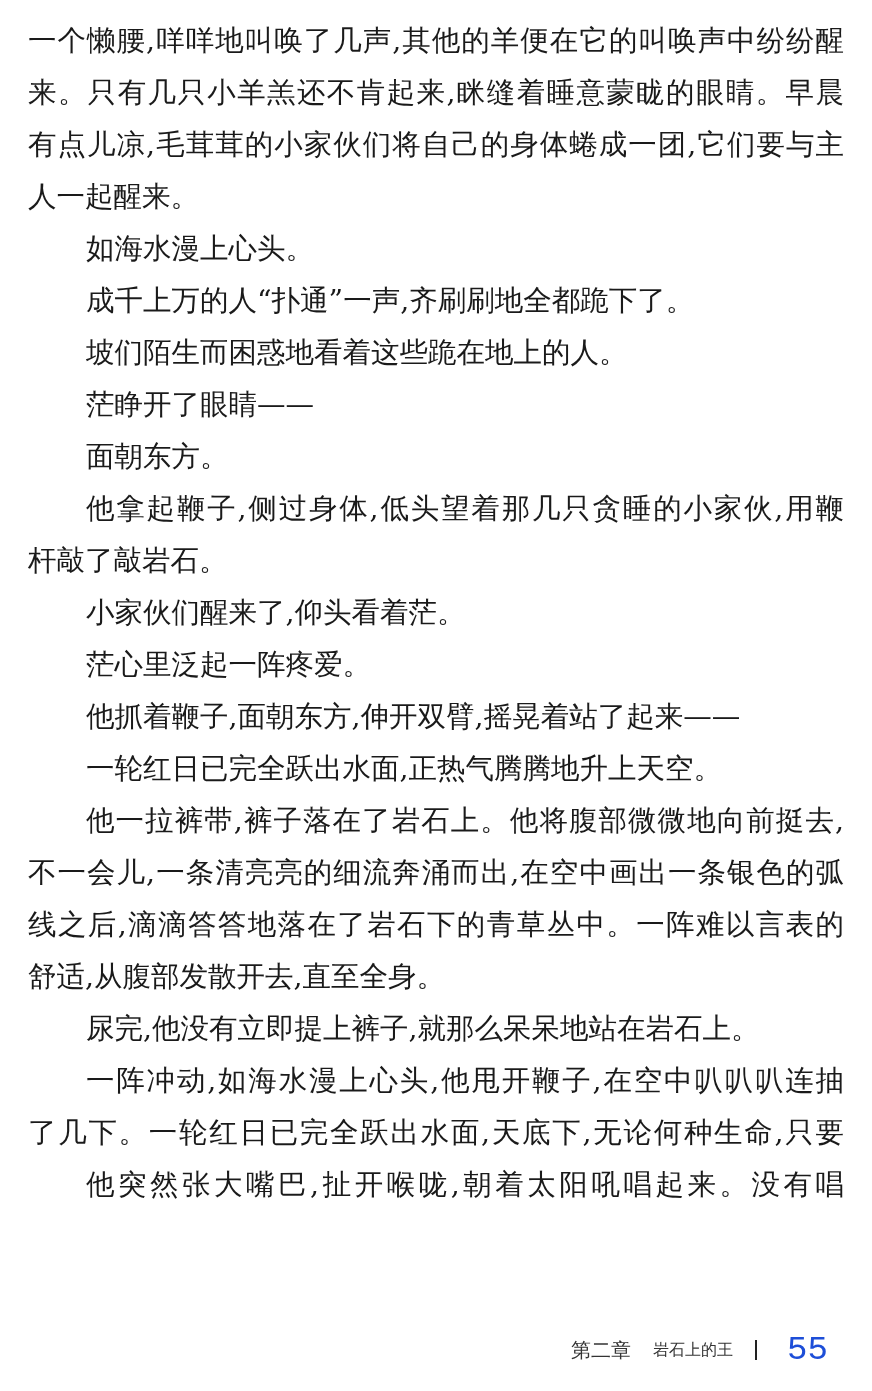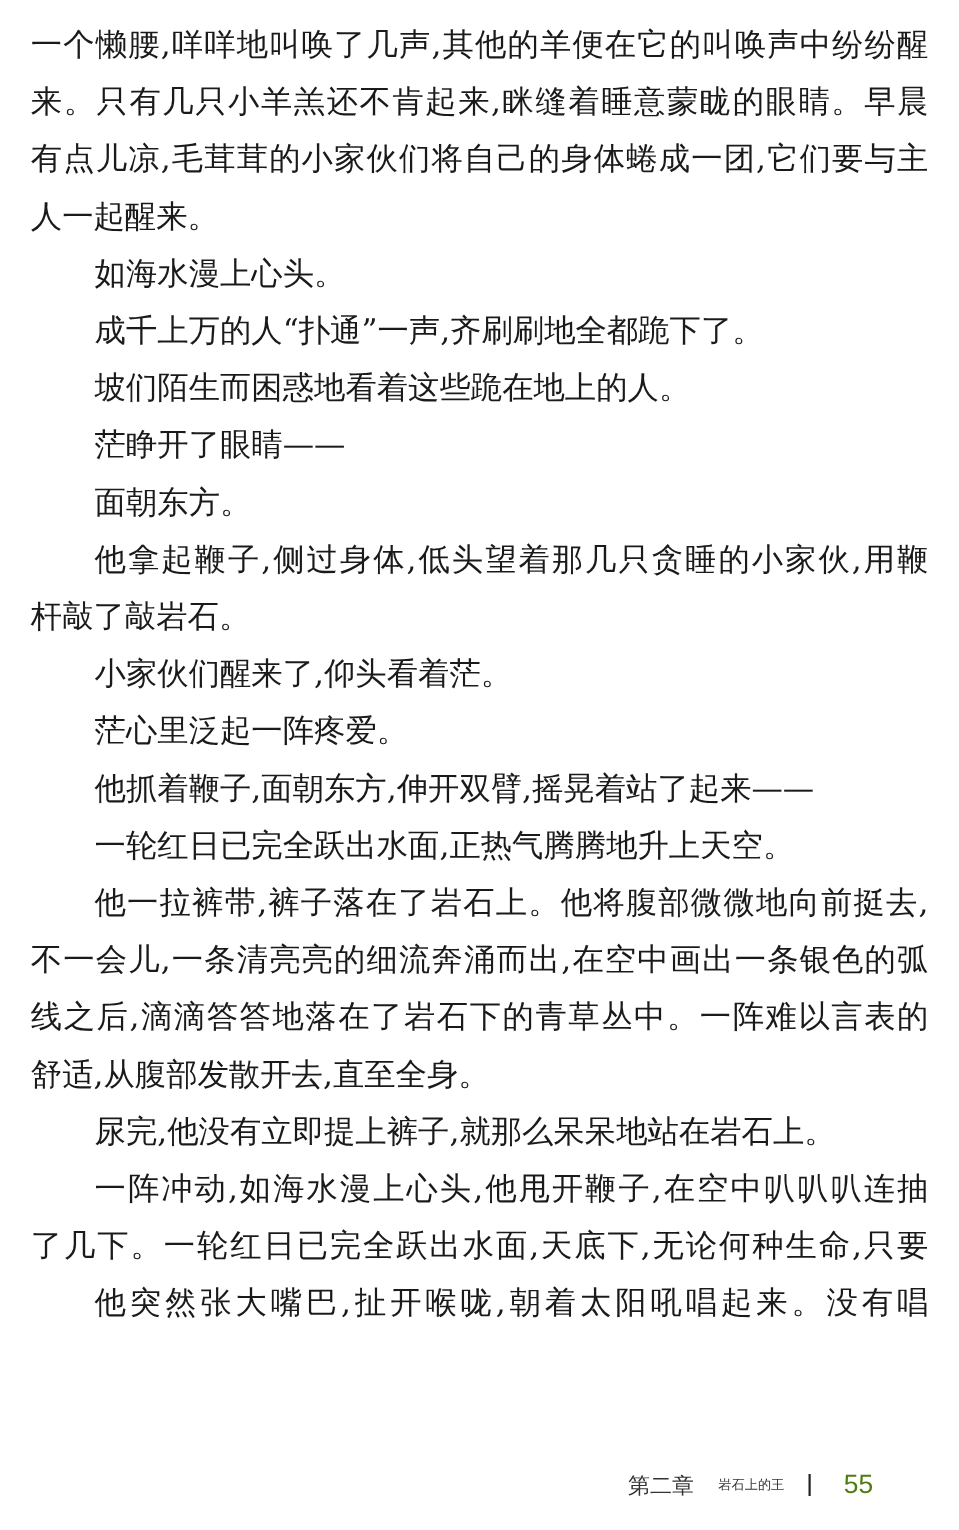--- a/index.html
+++ b/index.html
@@ -36,36 +36,36 @@
       color: #333333;
       margin-left: 15px;
     }
     .footer .chapter {
       font-family: "DejaVu Sans", "Liberation Sans", sans-serif;
       font-size: 20px;
       color: #333333;
     }
     .footer .title {
       font-family: "DejaVu Sans", "Liberation Sans", sans-serif;
-      font-size: 12px;
+      font-size: 16px;
       margin-left: 22px;
       color: #333333;
     }
     .footer .divider {
       display: inline-block;
       width: 2px;
       height: 20px;
       background: #222222;
       margin-left: 22px;
       margin-right: 30px;
     }
     .footer .page-num {
-      font-family: Liberation Sans, sans-serif;
-      font-size: 24px;
-      color: #4d7c0f;
+      font-family: Liberation Mono, monospace;
+      font-size: 34px;
+      color: #1d4ed8;
     }
   </style>
 </head>
 <body>
 
 <div class="page-body">
   <div class="line justify">一个懒腰,咩咩地叫唤了几声,其他的羊便在它的叫唤声中纷纷醒</div>
   <div class="line justify">来。只有几只小羊羔还不肯起来,眯缝着睡意蒙眬的眼睛。早晨</div>
   <div class="line justify">有点儿凉,毛茸茸的小家伙们将自己的身体蜷成一团,它们要与主</div>
   <div class="line">人一起醒来。</div>

